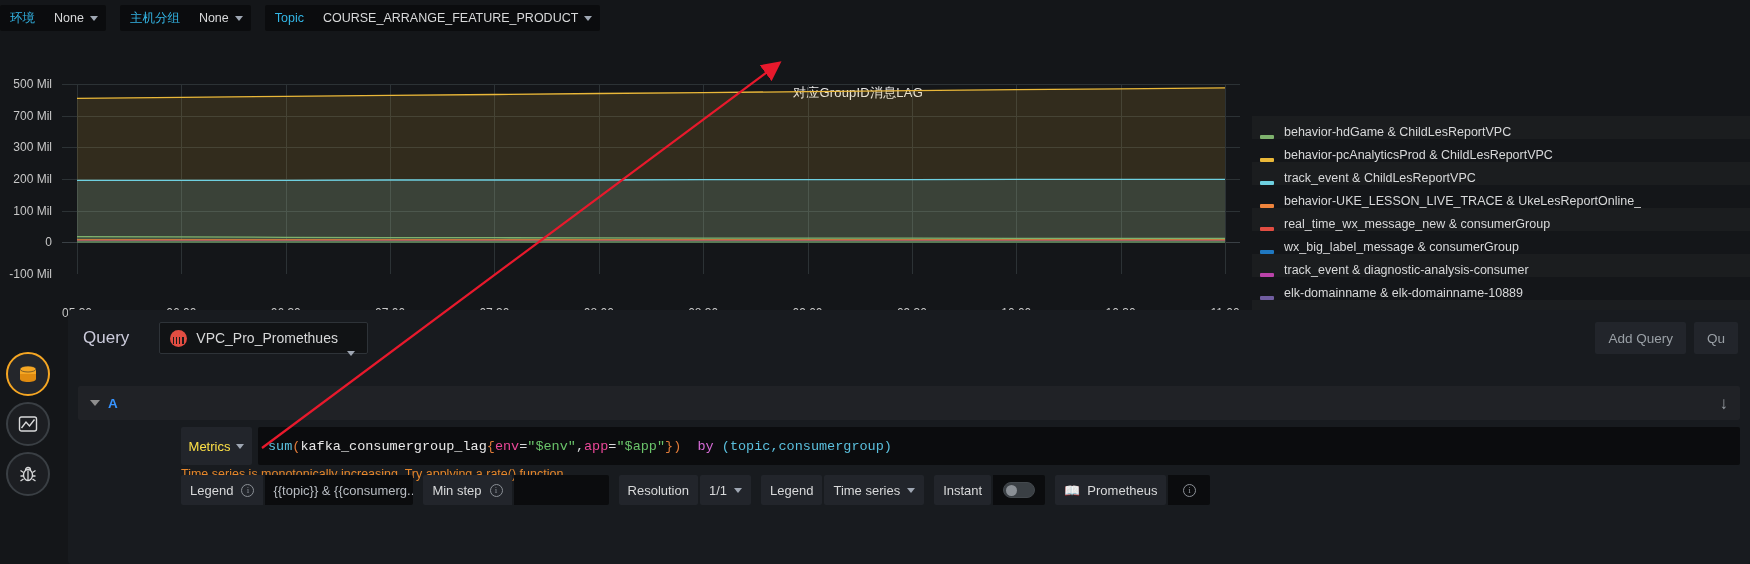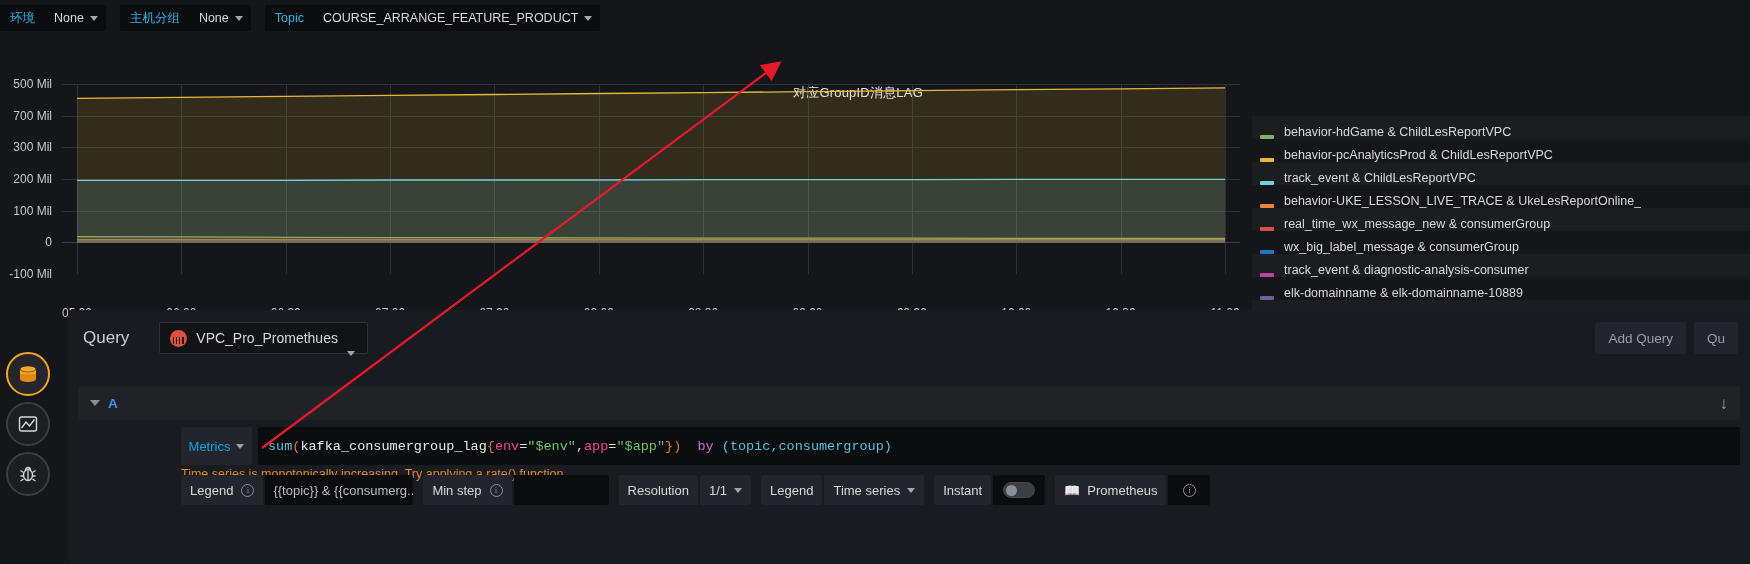--- a/index.html
+++ b/index.html
@@ -139,21 +139,21 @@
     margin-left: auto; color: #9aa0a6; font-size: 17px; line-height: 1;
   }
 
   .metrics-row {
     position: absolute; left: 113px; top: 117px; width: 1559px; height: 38px;
     display: flex; align-items: stretch;
   }
   .metrics-btn {
     width: 71px; background: #22252b; border-radius: 2px;
     display: flex; align-items: center; justify-content: center; gap: 6px;
-    font-size: 13px; color: #0ea5e9;
+    font-size: 13px; color: #fde047;
   }
   .expr {
     flex: 1; background: #0b0c0e; margin-left: 6px; border-radius: 2px;
     display: flex; align-items: center; padding-left: 10px;
     font-family: "Liberation Mono", monospace; font-size: 13.5px;
     overflow: hidden; white-space: nowrap;
   }
   .tk-fn { color: #5bc0de; }
   .tk-metric { color: #e8e8e8; }
   .tk-paren { color: #e07b39; }

